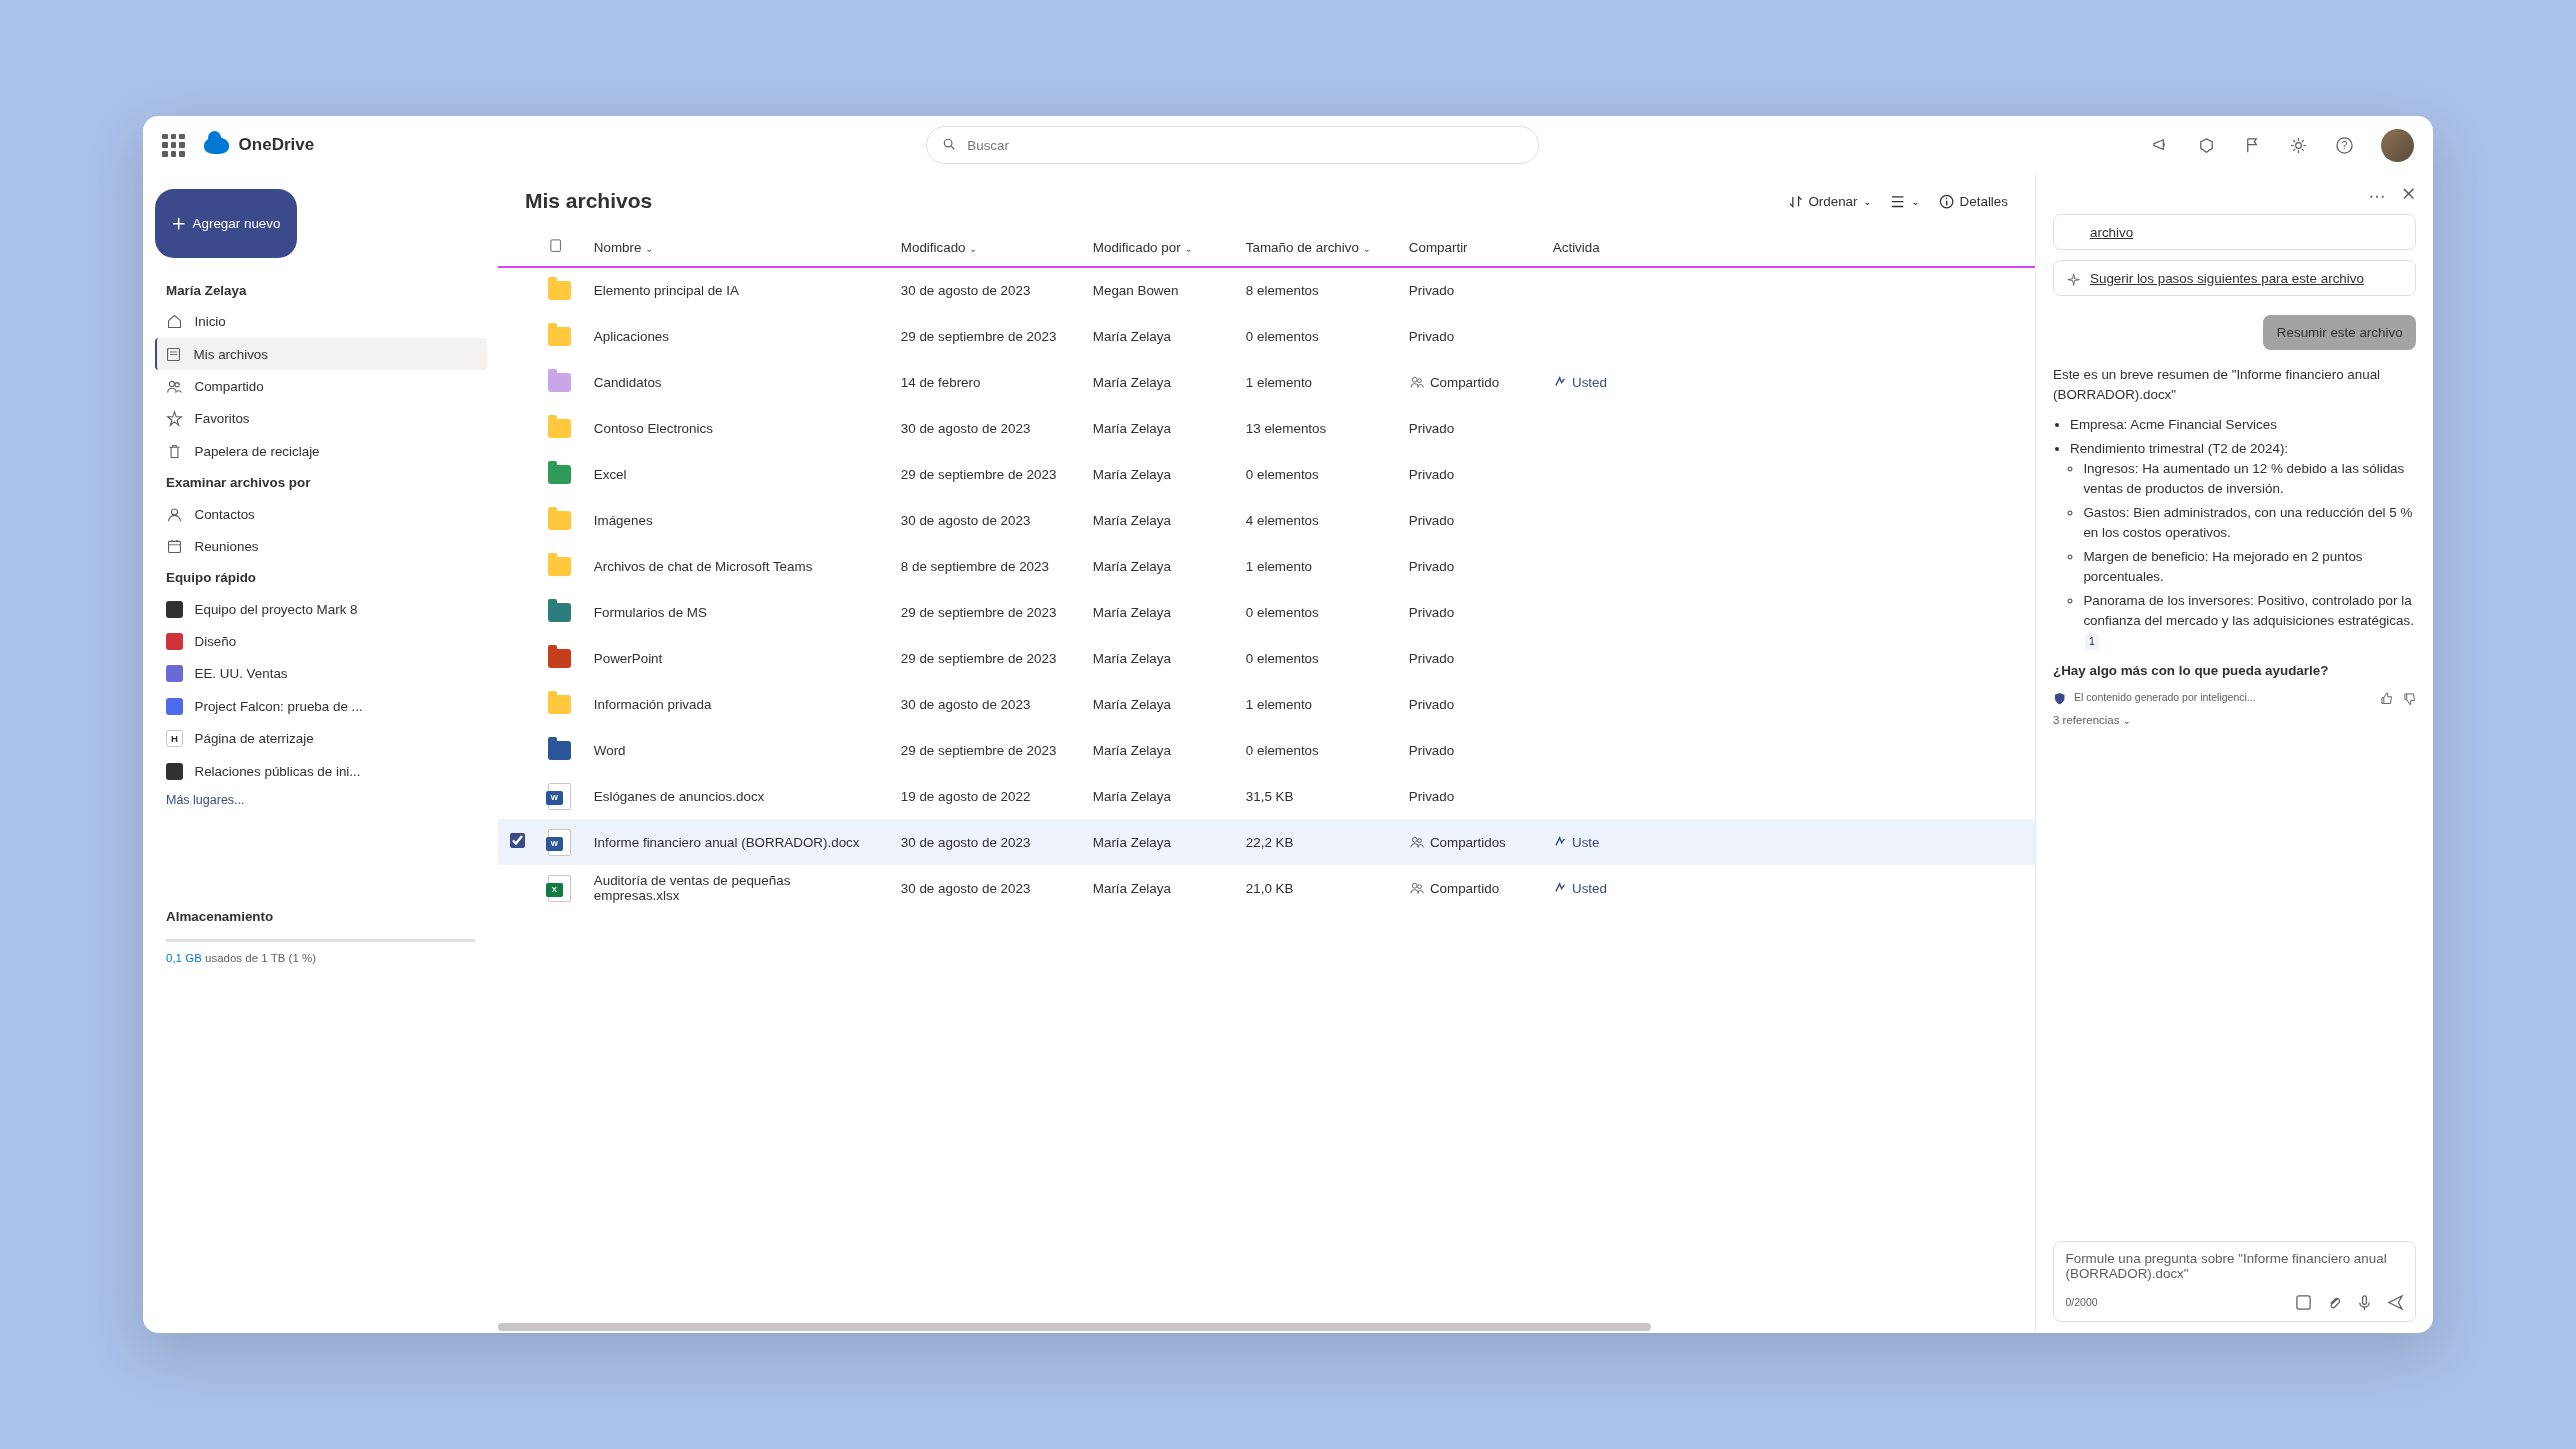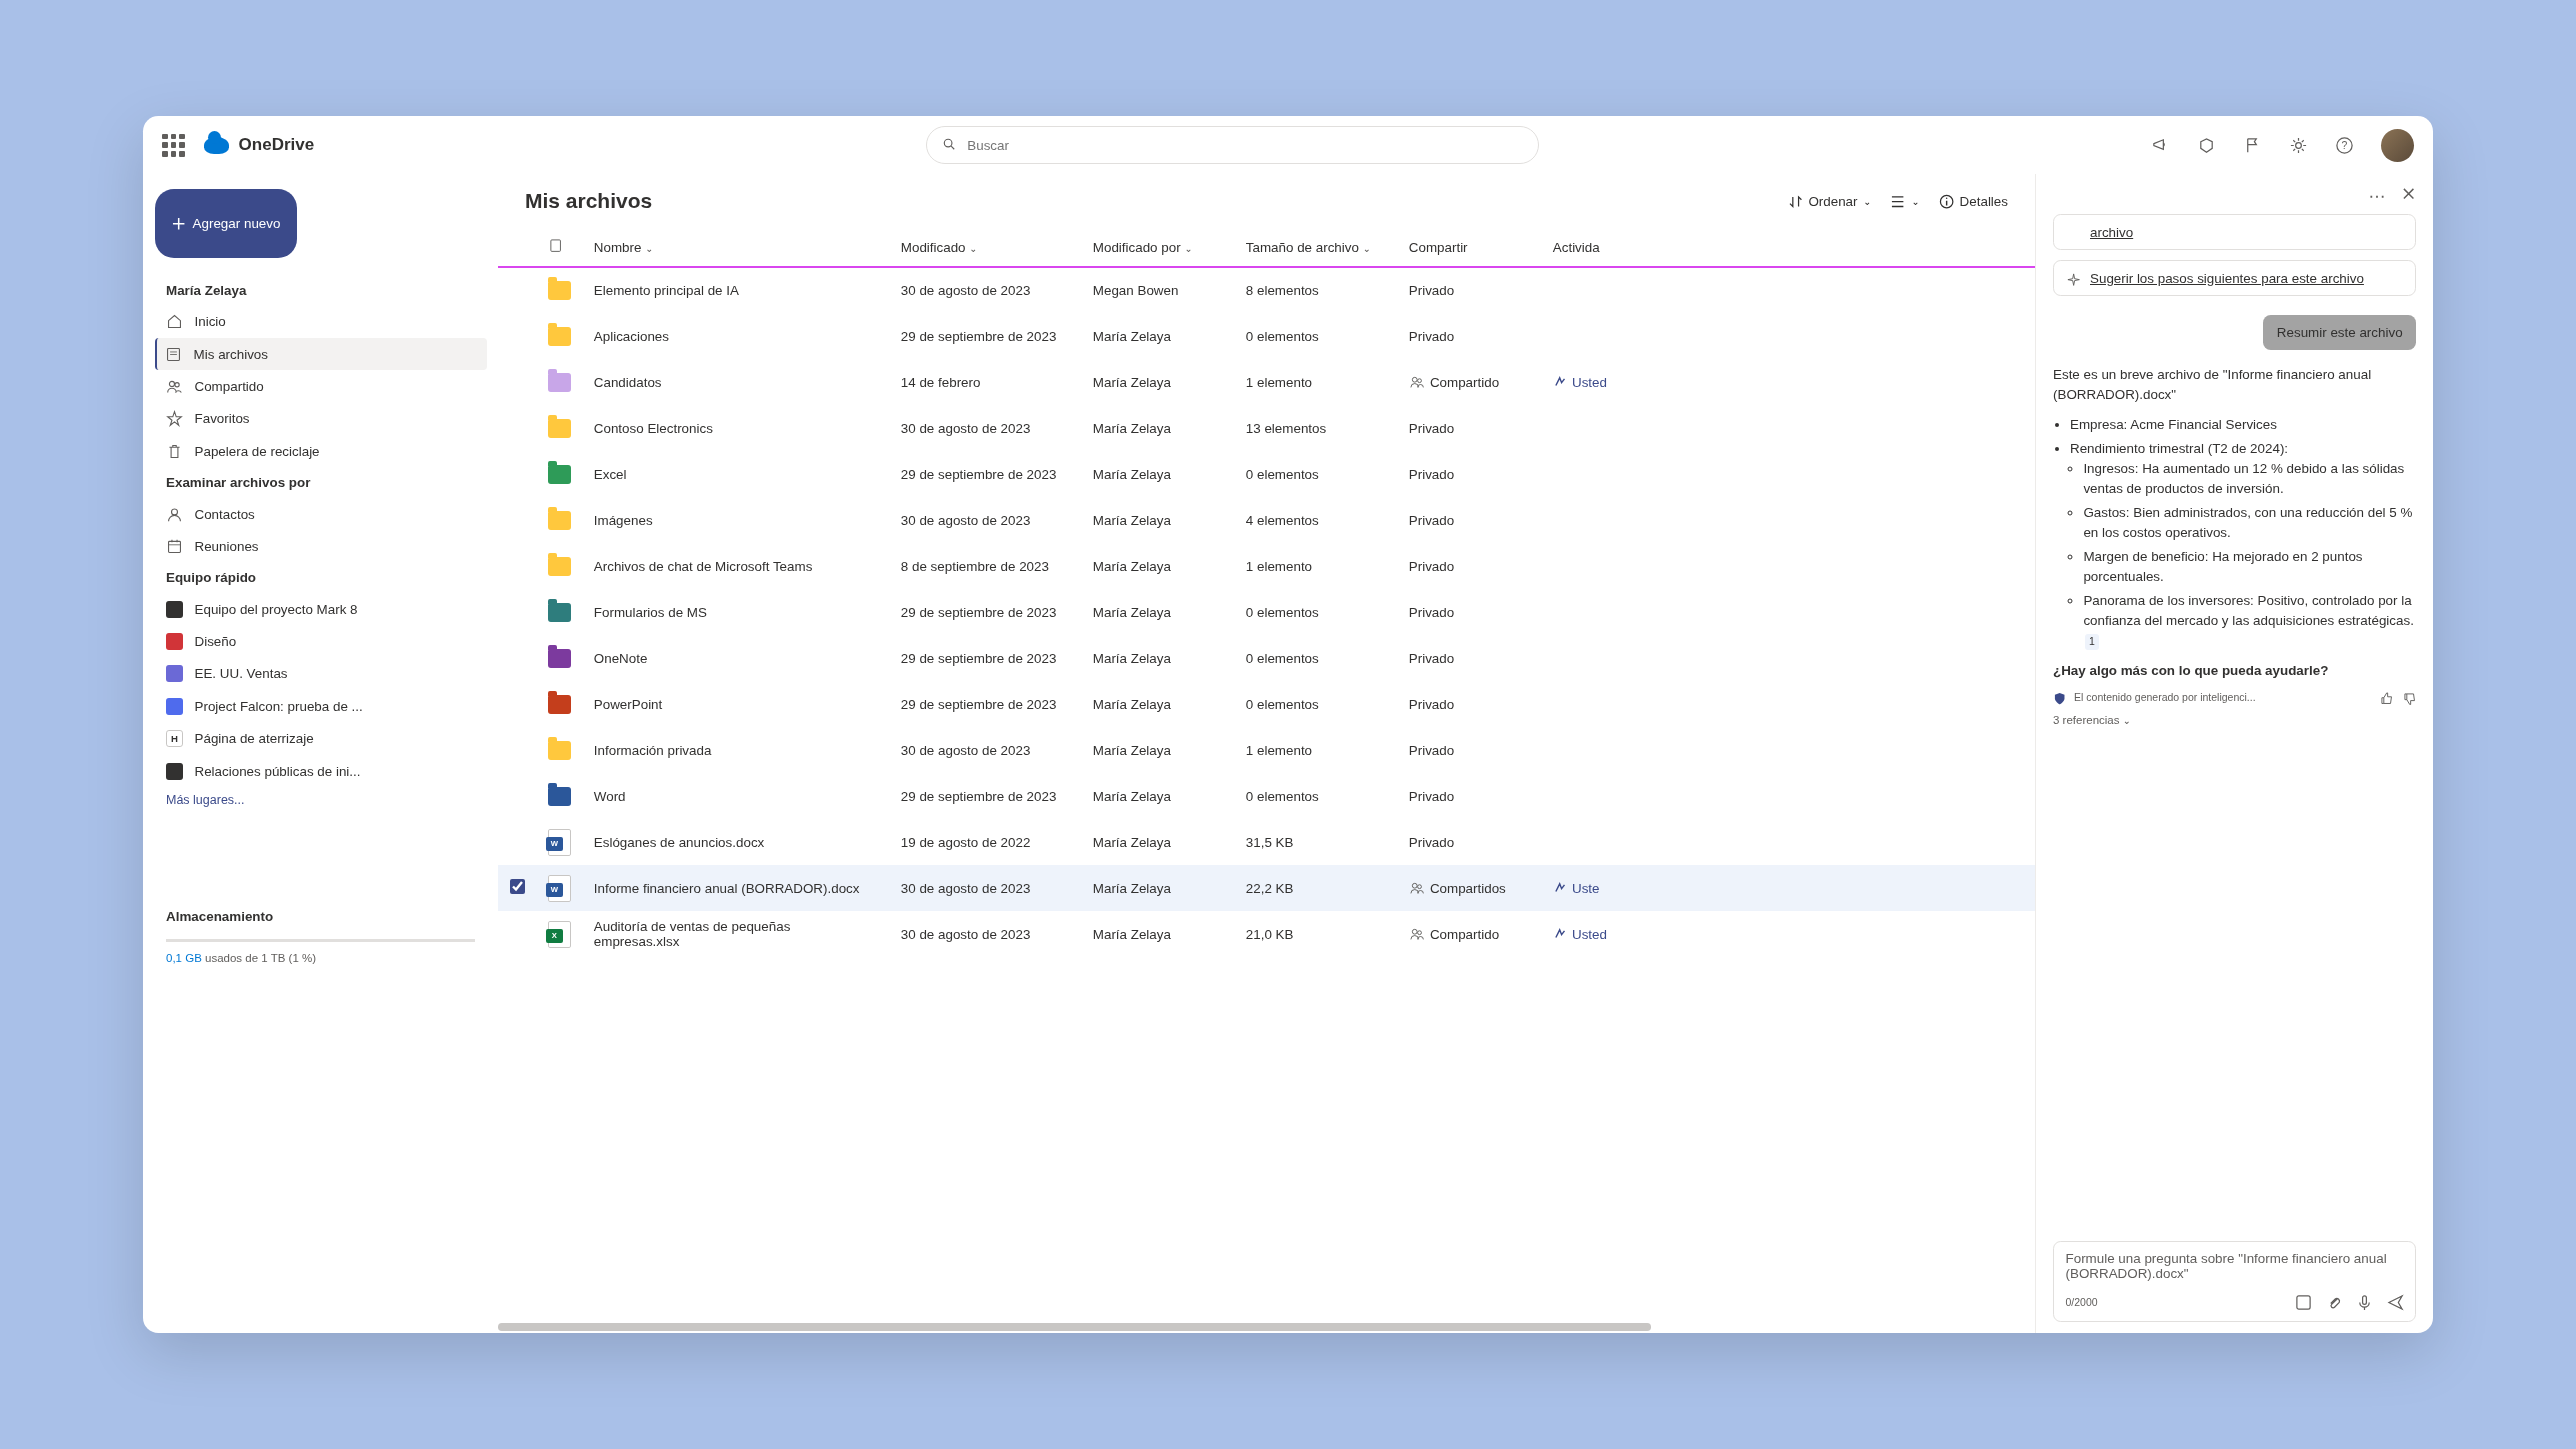--- a/index.html
+++ b/index.html
@@ -429,32 +429,20 @@
     <td>Formularios de MS</td>
     <td>29 de septiembre de 2023</td>
     <td>María Zelaya</td>
     <td>0 elementos</td>
     <td><span>Privado</span></td>
     <td></td>
               </tr>
               <tr>
     <td class="check"></td>
     <td class="iconcell">
-                  <div class="folder" style="background:#7c3a9e"></div>
-                </td>
-    <td>OneNote</td>
-    <td>29 de septiembre de 2023</td>
-    <td>María Zelaya</td>
-    <td>0 elementos</td>
-    <td><span>Privado</span></td>
-    <td></td>
-              </tr>
-              <tr>
-    <td class="check"></td>
-    <td class="iconcell">
                   <div class="folder" style="background:#c43e1c"></div>
                 </td>
     <td>PowerPoint</td>
     <td>29 de septiembre de 2023</td>
     <td>María Zelaya</td>
     <td>0 elementos</td>
     <td><span>Privado</span></td>
     <td></td>
               </tr>
               <tr>
@@ -574,21 +562,21 @@
         <span>archivo</span>
       </div>
       <div class="suggest-card">
         <svg class="sicn" viewBox="0 0 16 16">
             <path d="M8 2 L9 7 L14 8 L9 9 L8 14 L7 9 L2 8 L7 7 Z" fill="none" stroke="currentColor"></path>
           </svg>
         <span>Sugerir los pasos siguientes para este archivo</span>
       </div>
       <div class="user-bubble">Resumir este archivo</div>
       <div class="copilot-body">
-        <p>Este es un breve archivo de "Informe financiero anual (BORRADOR).docx"</p>
+        <p>Este es un breve resumen de "Informe financiero anual (BORRADOR).docx"</p>
         <ul>
           <li>Empresa: Acme Financial Services</li>
           <li><span>Rendimiento trimestral (T2 de 2024):</span>
             <ul>
               <li>Ingresos: Ha aumentado un 12 % debido a las sólidas ventas de productos de inversión.</li>
               <li>Gastos: Bien administrados, con una reducción del 5 % en los costos operativos.</li>
               <li>Margen de beneficio: Ha mejorado en 2 puntos porcentuales.</li>
               <li><span>Panorama de los inversores: Positivo, controlado por la confianza del mercado y las adquisiciones estratégicas.</span> <span class="ref-badge">1</span></li>
             </ul>
           </li>

